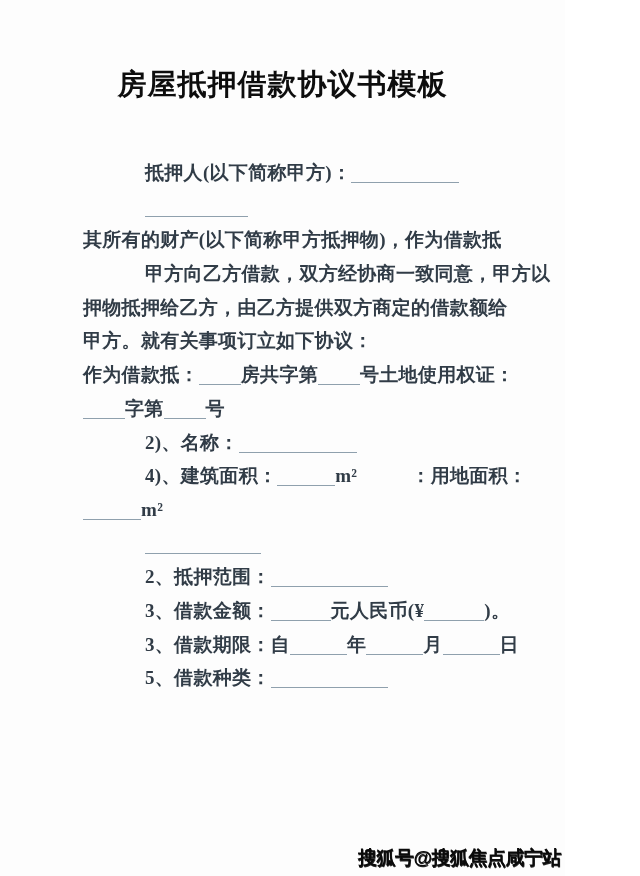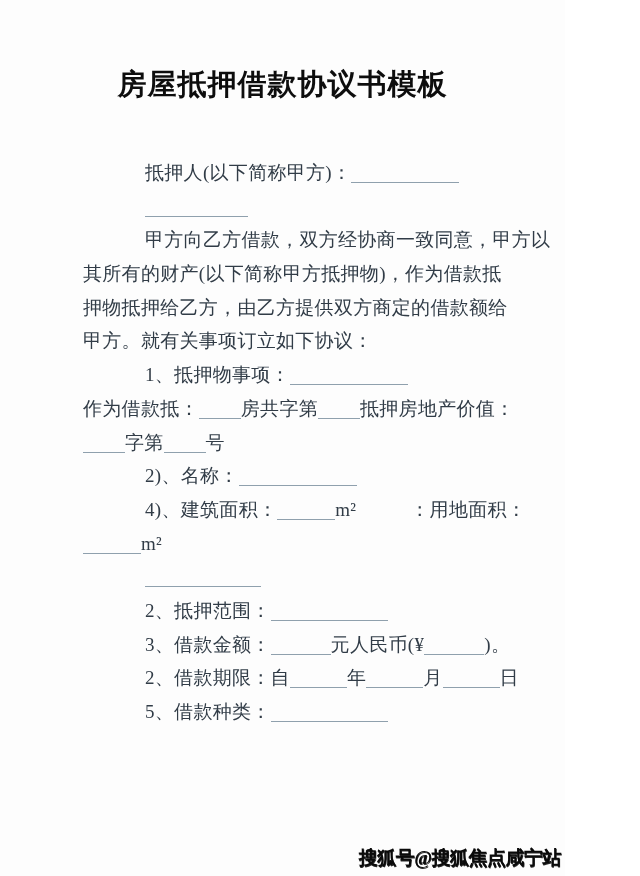--- a/index.html
+++ b/index.html
@@ -27,64 +27,64 @@
   .doc-body {
     margin-top: 49px;
     padding-left: 83px;
     font-size: 19px;
     line-height: 33.7px;
     letter-spacing: 0.3px;
   }
   .doc-line {
     white-space: nowrap;
     height: 33.7px;
+    font-weight: bold;
   }
   .doc-line.indented { text-indent: 62px; }
   .blank {
     display: inline-block;
     height: 1em;
     border-bottom: 1.5px solid var(--blank, #8fa0ad);
     vertical-align: -4px;
   }
   .spacer {
     display: inline-block;
     height: 1px;
   }
   .watermark {
     position: absolute;
     top: 845px;
     right: 4px;
-    font-family: Liberation Serif, serif;
+    font-family: Liberation Sans, sans-serif;
     font-size: 19px;
     font-weight: 700;
     letter-spacing: -0.5px;
     color: var(--wm, #0a0a0a);
     text-shadow: 0.5px 0.5px 0 #2a2a2a;
   }
 </style>
 </head>
 <body>
 
 <div class="page" style="--bg: #fdfdfd; --text: #313c47; --title: #0d0d0d; --blank: #8fa0ad; --wm: #0a0a0a;">
   <h1 class="doc-title">房屋抵押借款协议书模板</h1>
 
   <div class="doc-body" id="doc-body">
       <p class="doc-line indented"><span>抵押人(以下简称甲方)：</span><span class="blank" style="width: 108px;"></span></p>
       <p class="doc-line indented"><span class="blank" style="width: 103px;"></span></p>
+      <p class="doc-line"><span>其所有的财产(以下简称甲方抵押物)，作为借款抵</span></p>
       <p class="doc-line indented"><span>甲方向乙方借款，双方经协商一致同意，甲方以</span></p>
-      <p class="doc-line"><span>其所有的财产(以下简称甲方抵押物)，作为借款抵</span></p>
       <p class="doc-line"><span>押物抵押给乙方，由乙方提供双方商定的借款额给</span></p>
       <p class="doc-line"><span>甲方。就有关事项订立如下协议：</span></p>
-      <p class="doc-line indented"><span>1、抵押物事项：</span><span class="blank" style="width: 118px;"></span></p>
-      <p class="doc-line"><span>作为借款抵：</span><span class="blank" style="width: 42px;"></span><span>房共字第</span><span class="blank" style="width: 42px;"></span><span>抵押房地产价值：</span></p>
+      <p class="doc-line"><span>作为借款抵：</span><span class="blank" style="width: 42px;"></span><span>房共字第</span><span class="blank" style="width: 42px;"></span><span>号土地使用权证：</span></p>
       <p class="doc-line"><span class="blank" style="width: 42px;"></span><span>字第</span><span class="blank" style="width: 42px;"></span><span>号</span></p>
       <p class="doc-line indented"><span>2)、名称：</span><span class="blank" style="width: 118px;"></span></p>
       <p class="doc-line indented"><span>4)、建筑面积：</span><span class="blank" style="width: 58px;"></span><span>m²</span><span class="spacer" style="width: 54px;"></span><span>：用地面积：</span></p>
       <p class="doc-line"><span class="blank" style="width: 58px;"></span><span>m²</span></p>
       <p class="doc-line indented"><span class="blank" style="width: 116px;"></span></p>
       <p class="doc-line indented"><span>2、抵押范围：</span><span class="blank" style="width: 117px;"></span></p>
       <p class="doc-line indented"><span>3、借款金额：</span><span class="blank" style="width: 60px;"></span><span>元人民币(¥</span><span class="blank" style="width: 60px;"></span><span>)。</span></p>
-      <p class="doc-line indented"><span>2、借款期限：自</span><span class="blank" style="width: 57px;"></span><span>年</span><span class="blank" style="width: 57px;"></span><span>月</span><span class="blank" style="width: 57px;"></span><span>日</span></p>
+      <p class="doc-line indented"><span>3、借款期限：自</span><span class="blank" style="width: 57px;"></span><span>年</span><span class="blank" style="width: 57px;"></span><span>月</span><span class="blank" style="width: 57px;"></span><span>日</span></p>
       <p class="doc-line indented"><span>5、借款种类：</span><span class="blank" style="width: 117px;"></span></p>
     </div>
 
   <div class="watermark">搜狐号@搜狐焦点咸宁站</div>
 </div>
 
 </body></html>

